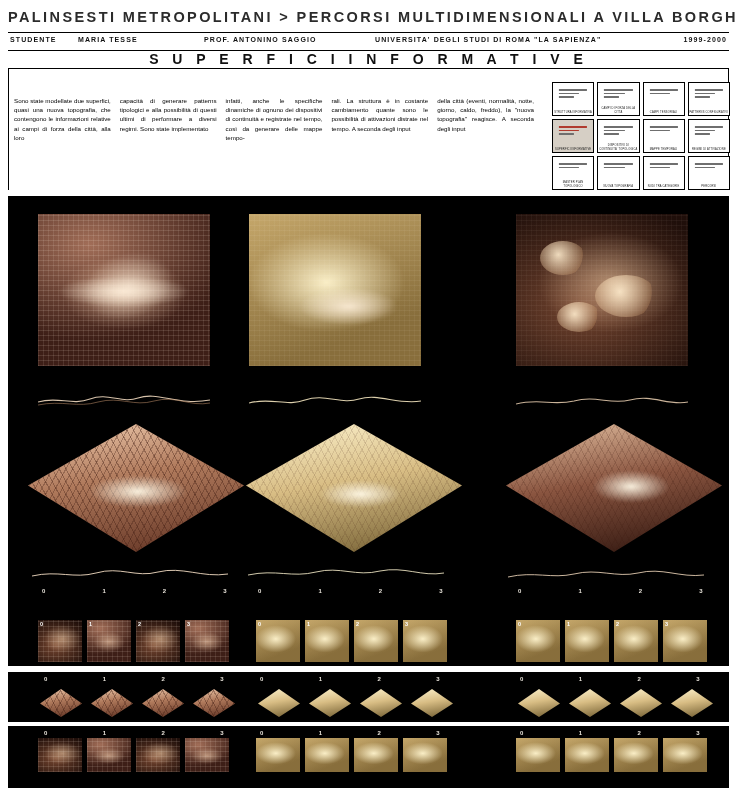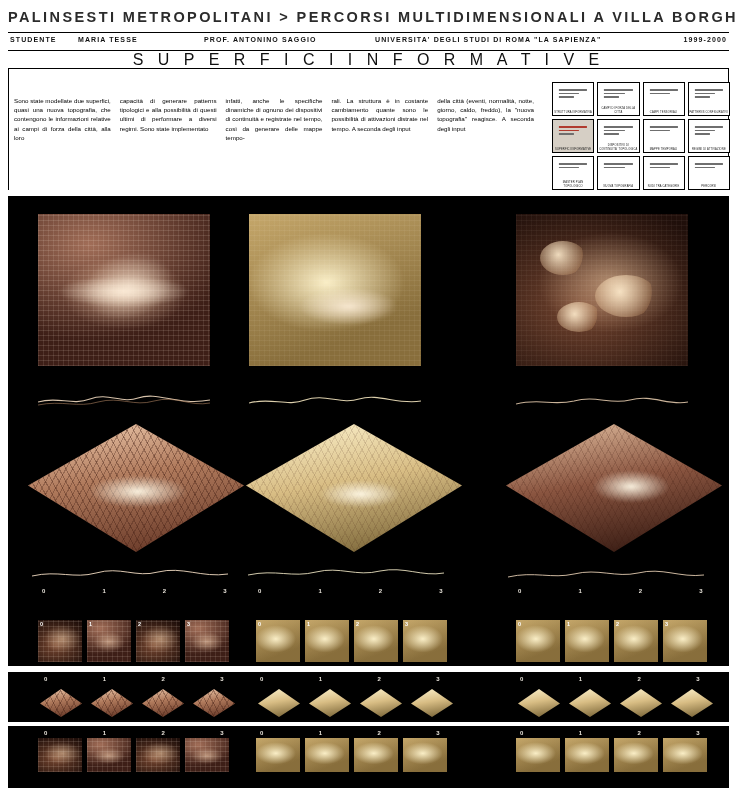--- a/index.html
+++ b/index.html
@@ -27,21 +27,21 @@
   .m2{left:70px;}
   .m3{left:196px;}
   .m4{left:367px;}
   .m5{right:2px;}
 
   .subtitle-bar{
     position:absolute;left:8px;top:52px;width:721px;height:16px;
     border-bottom:1px solid #000;text-align:center;
   }
   .subtitle-bar .sub{
-    font-size:16px;letter-spacing:5px;font-weight:normal;color:#111;line-height:15px;text-align:center;
+    font-size:14px;letter-spacing:5px;font-weight:bold;color:#111;line-height:15px;text-align:center;
   }
 
   
   .vrule{position:absolute;left:8px;top:68px;width:1px;height:122px;background:#000;}
   .vrule2{position:absolute;left:728px;top:68px;width:1px;height:122px;background:#000;}
 
   
   .text-block{
     position:absolute;left:14px;top:96px;width:520px;
     display:flex;gap:9px;

